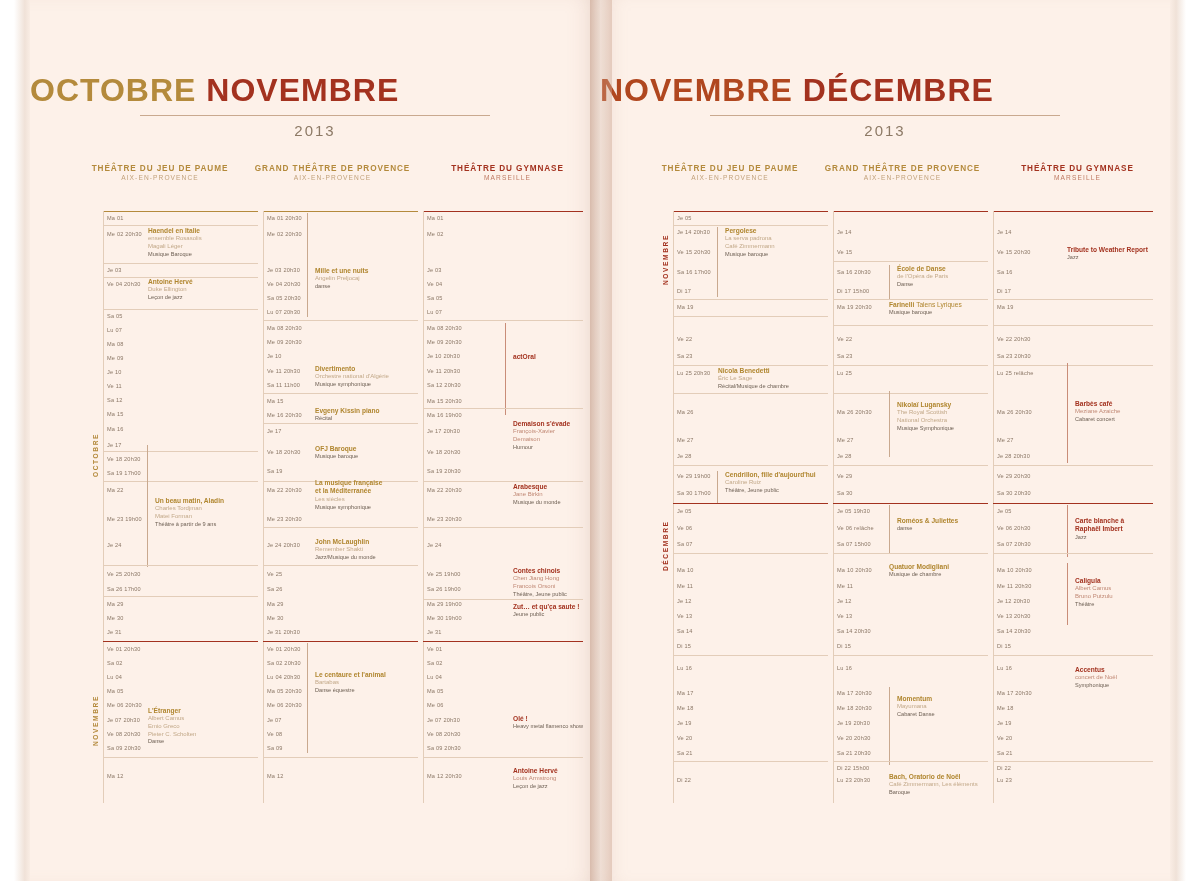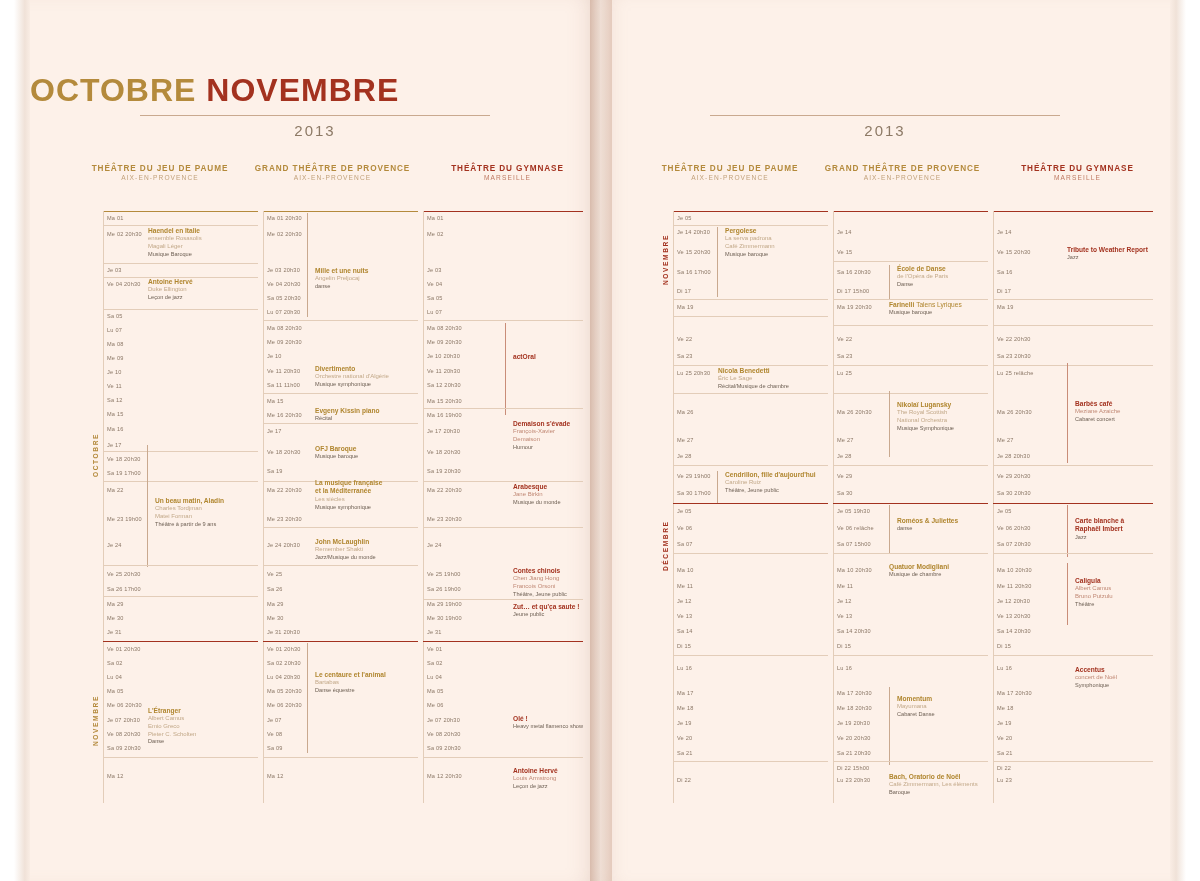--- a/index.html
+++ b/index.html
@@ -313,20 +313,24 @@
         <div class="ev red" style="left:90px;top:562px;width:70px;">
           <div class="ti">Antoine Hervé</div>
           <div class="su">Louis Armstrong</div>
           <div class="ge">Leçon de jazz</div>
         </div>
       </div>
     </div>
   </div>
 
   <div class="page right">
+    <div class="t-right">
+      <span class="title"><span class="m2" style="color:#b0471f">NOVEMBRE</span>
+      <span class="m2">DÉCEMBRE</span></span>
+    </div>
     <div class="rule" style="left:110px;top:115px;width:350px;"></div>
     <div class="year" style="top:122px;">2013</div>
 
     <div class="venues" style="left:45px;top:163px;width:520px;">
       <div class="venue v-gold" style="width:170px;">
         <div class="n">THÉÂTRE DU JEU DE PAUME</div>
         <div class="c">AIX-EN-PROVENCE</div>
       </div>
       <div class="venue v-gold" style="width:175px;">
         <div class="n">GRAND THÉÂTRE DE PROVENCE</div>

